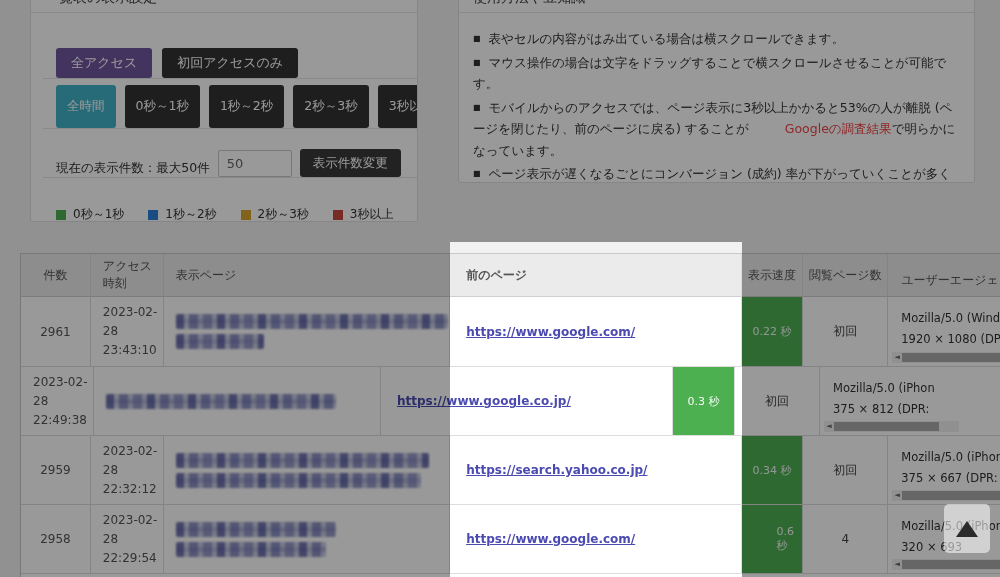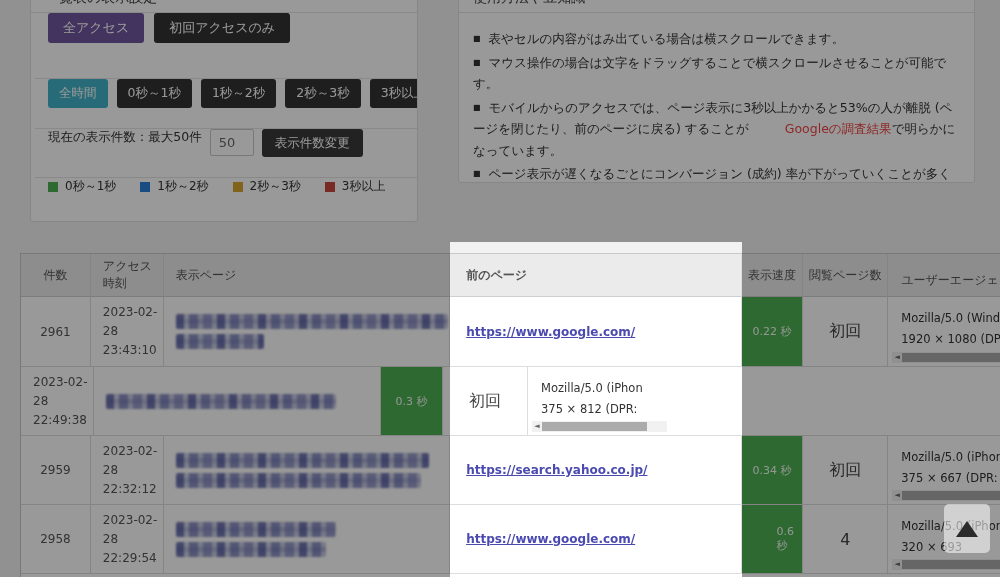--- a/index.html
+++ b/index.html
@@ -10,36 +10,36 @@
     font-family:"DejaVu Sans","Liberation Sans",sans-serif;
     color:#333;
   }
 
   
   .card { position:absolute; background:#fff; border:1px solid #e0e0e0; border-radius:3px; overflow:hidden; }
   .card-title { height:32px; padding:8px 0 6px 14px; font-size:14px; color:#444; border-bottom:1px solid #e5e5e5; }
   #left-card  { left:30px;  top:-20px; width:388px; height:242px; }
   #right-card { left:458px; top:-20px; width:517px; height:203px; }
 
-  #left-card .section { position:absolute; left:4px; width:100%; display:flex; align-items:flex-start; padding-left:13px; }
+  #left-card .section { position:absolute; left:12px; width:100%; display:flex; align-items:flex-end; padding-left:13px; }
   #sec-access { top:32px;  height:66px; gap:10px; border-bottom:1px solid #e5e5e5; }
   #sec-time   { top:98px;  height:50px; gap:9px;  border-bottom:1px solid #e5e5e5; }
   #sec-count  { top:148px; height:49px; gap:8px;  border-bottom:1px solid #e5e5e5; }
   #sec-legend { top:197px; height:45px; gap:24px; }
 
   .btn { display:inline-flex; align-items:center; justify-content:center; border:none; border-radius:3px;
          color:#fff; cursor:pointer; font-family:inherit; white-space:nowrap; }
   .btn.big  { height:30px; padding:0 15px; font-size:13px; }
-  .btn.mid  { height:29px; padding:0 11px; font-size:12.5px; }
+  .btn.mid  { height:43px; padding:0 11px; font-size:12.5px; }
   .btn.dark   { background:#333333; }
   .btn.purple { background:#6f559e; }
   .btn.teal   { background:#44b3c8; }
 
   #sec-count  { font-size:12.5px; color:#333; }
-  #count-input { width:44px; height:27px; border:1px solid #c9c9c9; border-radius:2px; padding:0 8px;
+  #count-input { width:74px; height:27px; border:1px solid #c9c9c9; border-radius:2px; padding:0 8px;
                  font-size:13px; color:#666; font-family:inherit; background:#fff; }
   #change-count-btn { height:28px; padding:0 13px; font-size:12.5px; background:#3a3a3a; }
 
   .legend-item { display:inline-flex; align-items:center; gap:7px; font-size:12px; color:#333; }
   .legend-sq { width:10px; height:10px; display:inline-block; }
 
   
   #tips-list { list-style:none; padding:15px 14px 0 14px; }
   #tips-list li { font-size:12.5px; line-height:21.5px; color:#333; margin-bottom:2px; }
   .bullet-marker { font-size:8px; color:#333; margin-right:8px; vertical-align:2px; }
@@ -68,21 +68,21 @@
   .dt-line { font-size:12px; color:#555; line-height:19px; }
   .blur-line { height:15px; border-radius:2px; background-color:#aeb2d4; margin:2.5px 0;
     background-image:
       repeating-linear-gradient(90deg, rgba(82,88,158,.7) 0 8px, rgba(255,255,255,.28) 8px 13px,
         rgba(109,115,178,.6) 13px 22px, rgba(255,255,255,.16) 22px 27px,
         rgba(130,135,190,.65) 27px 36px, rgba(230,230,240,.32) 36px 41px),
       repeating-linear-gradient(0deg, rgba(255,255,255,.18) 0 5px, rgba(100,105,170,.25) 5px 10px);
     filter:blur(1px); }
   .prev-link { font-size:12px; color:#4a4ab0; text-decoration:underline; cursor:pointer; }
   .speed-cell { color:rgba(255,255,255,.95); font-size:11px; }
-  .pages-val { font-size:16px; color:#444; }
+  .pages-val { font-size:12px; color:#444; }
   .ua-line { font-size:11.5px; color:#333; line-height:21px; white-space:nowrap; }
   .ua-scroll { position:absolute; left:4px; right:2px; bottom:3px; height:11px; background:#f1f1f1;
                display:flex; align-items:center; }
   .ua-scroll .sb-arrow { width:10px; font-size:7px; color:#666; text-align:center; line-height:11px; }
   .ua-scroll .sb-thumb { height:9px; width:78%; background:#ababab; }
   .t-row.partial { height:69px; background:#fff; }
 
   
   #spotlight { position:absolute; left:450px; top:242px; width:292px; height:335px;
                box-shadow:0 0 0 3000px rgba(0,0,0,0.40); pointer-events:none; z-index:50; }
@@ -201,20 +201,23 @@
         </div>
       </div>
       <div class="t-row t-body-row">
         <div class="cell c1">
           <div class="dt-line">2023-02-28</div>
           <div class="dt-line">22:49:38</div>
         </div>
         <div class="cell c2">
           <div class="blur-line" style="width: 230px;"></div>
         </div>
+        <div class="cell c3">
+          <a class="prev-link">https://www.google.co.jp/</a>
+        </div>
         <div class="cell c4 speed-cell" style="background: rgb(76, 175, 80);">
           <span>0.3 秒</span>
         </div>
         <div class="cell c5">
           <span class="pages-val">初回</span>
         </div>
         <div class="cell c6">
           <div class="ua-line">Mozilla/5.0 (iPhon</div>
           <div class="ua-line">375 × 812  (DPR:</div>
           <div class="ua-scroll">

